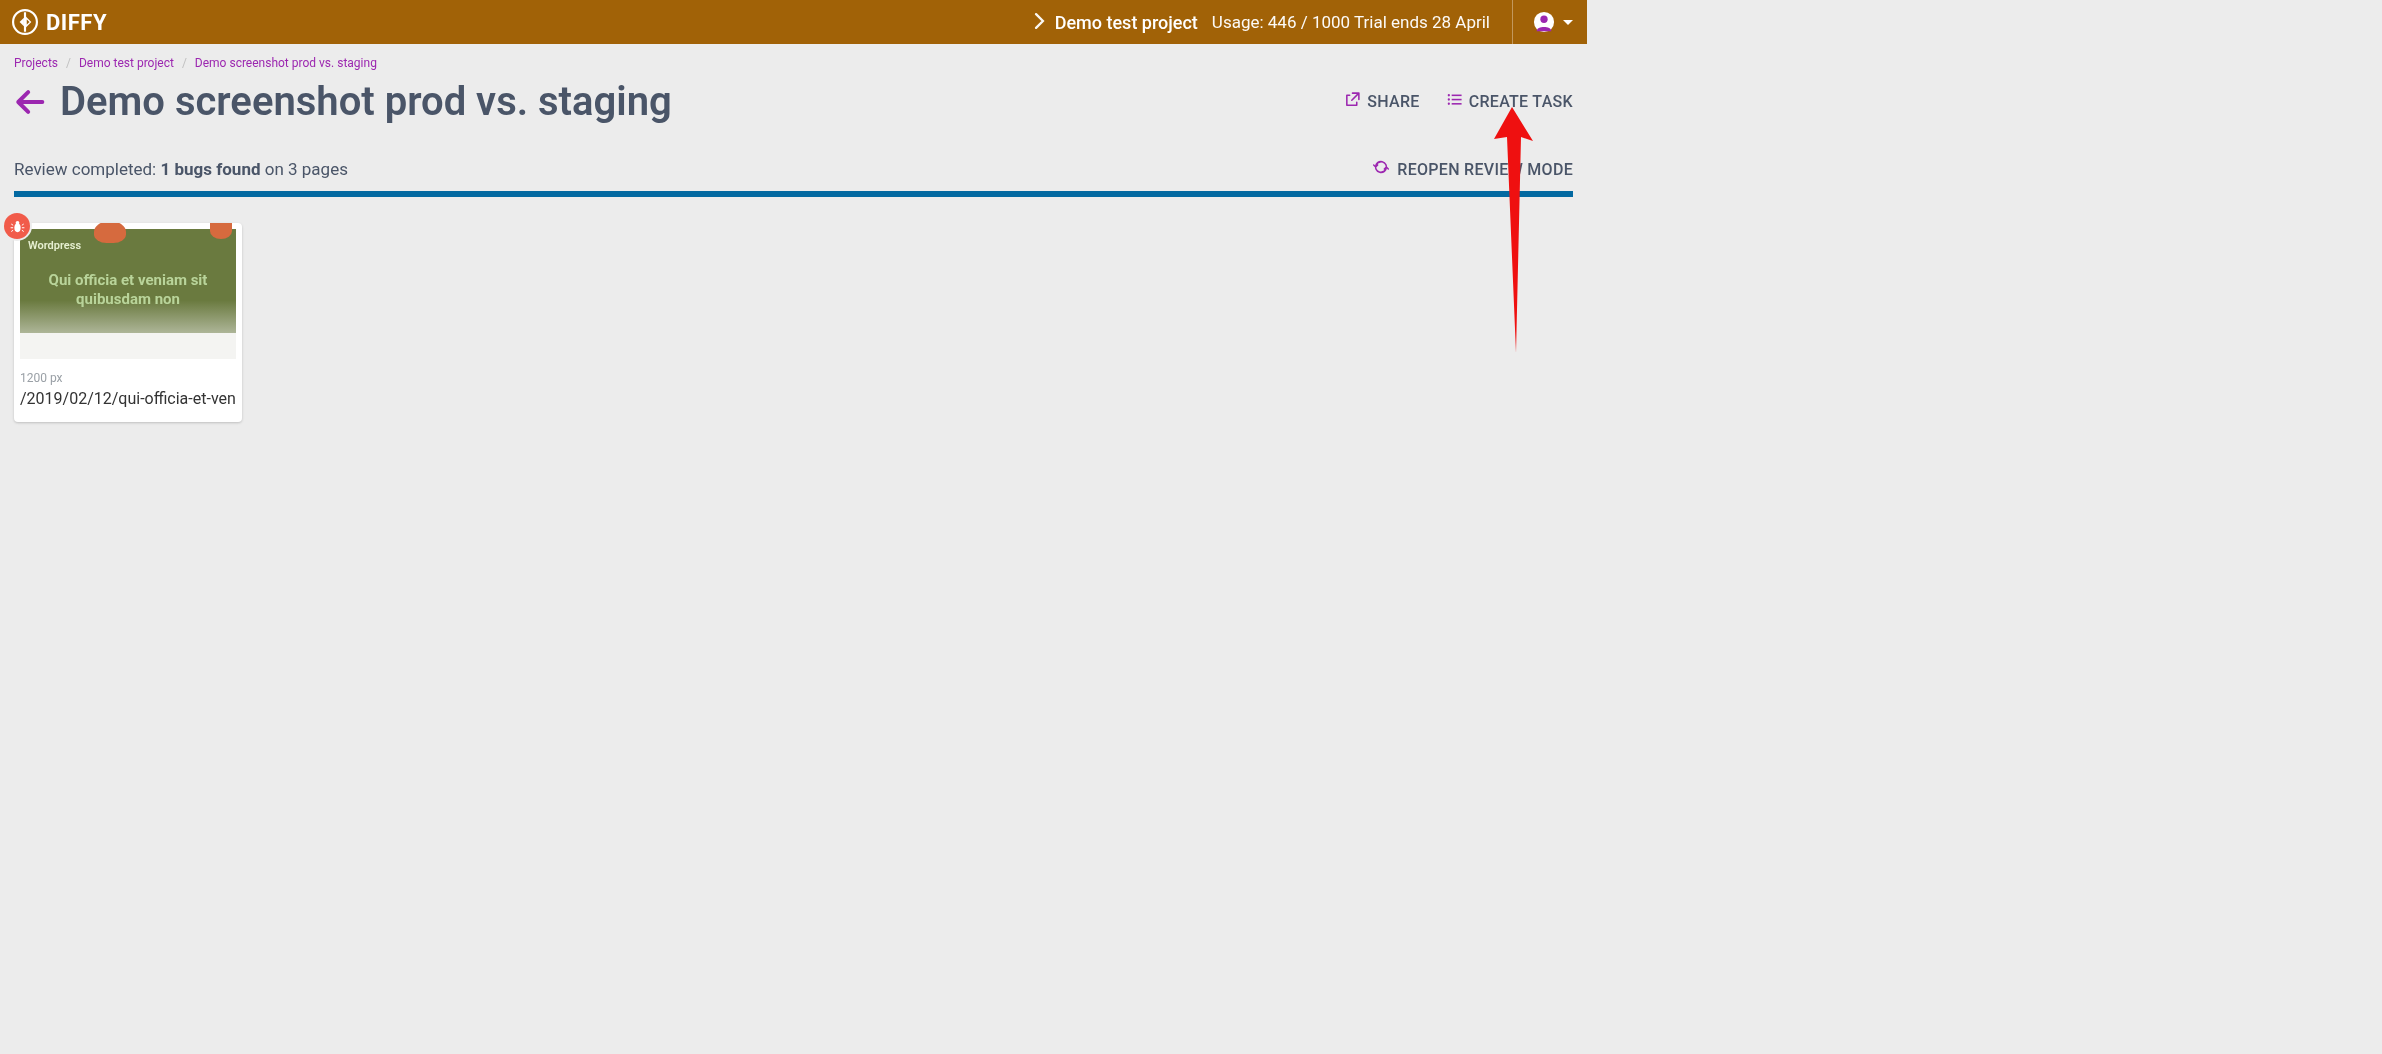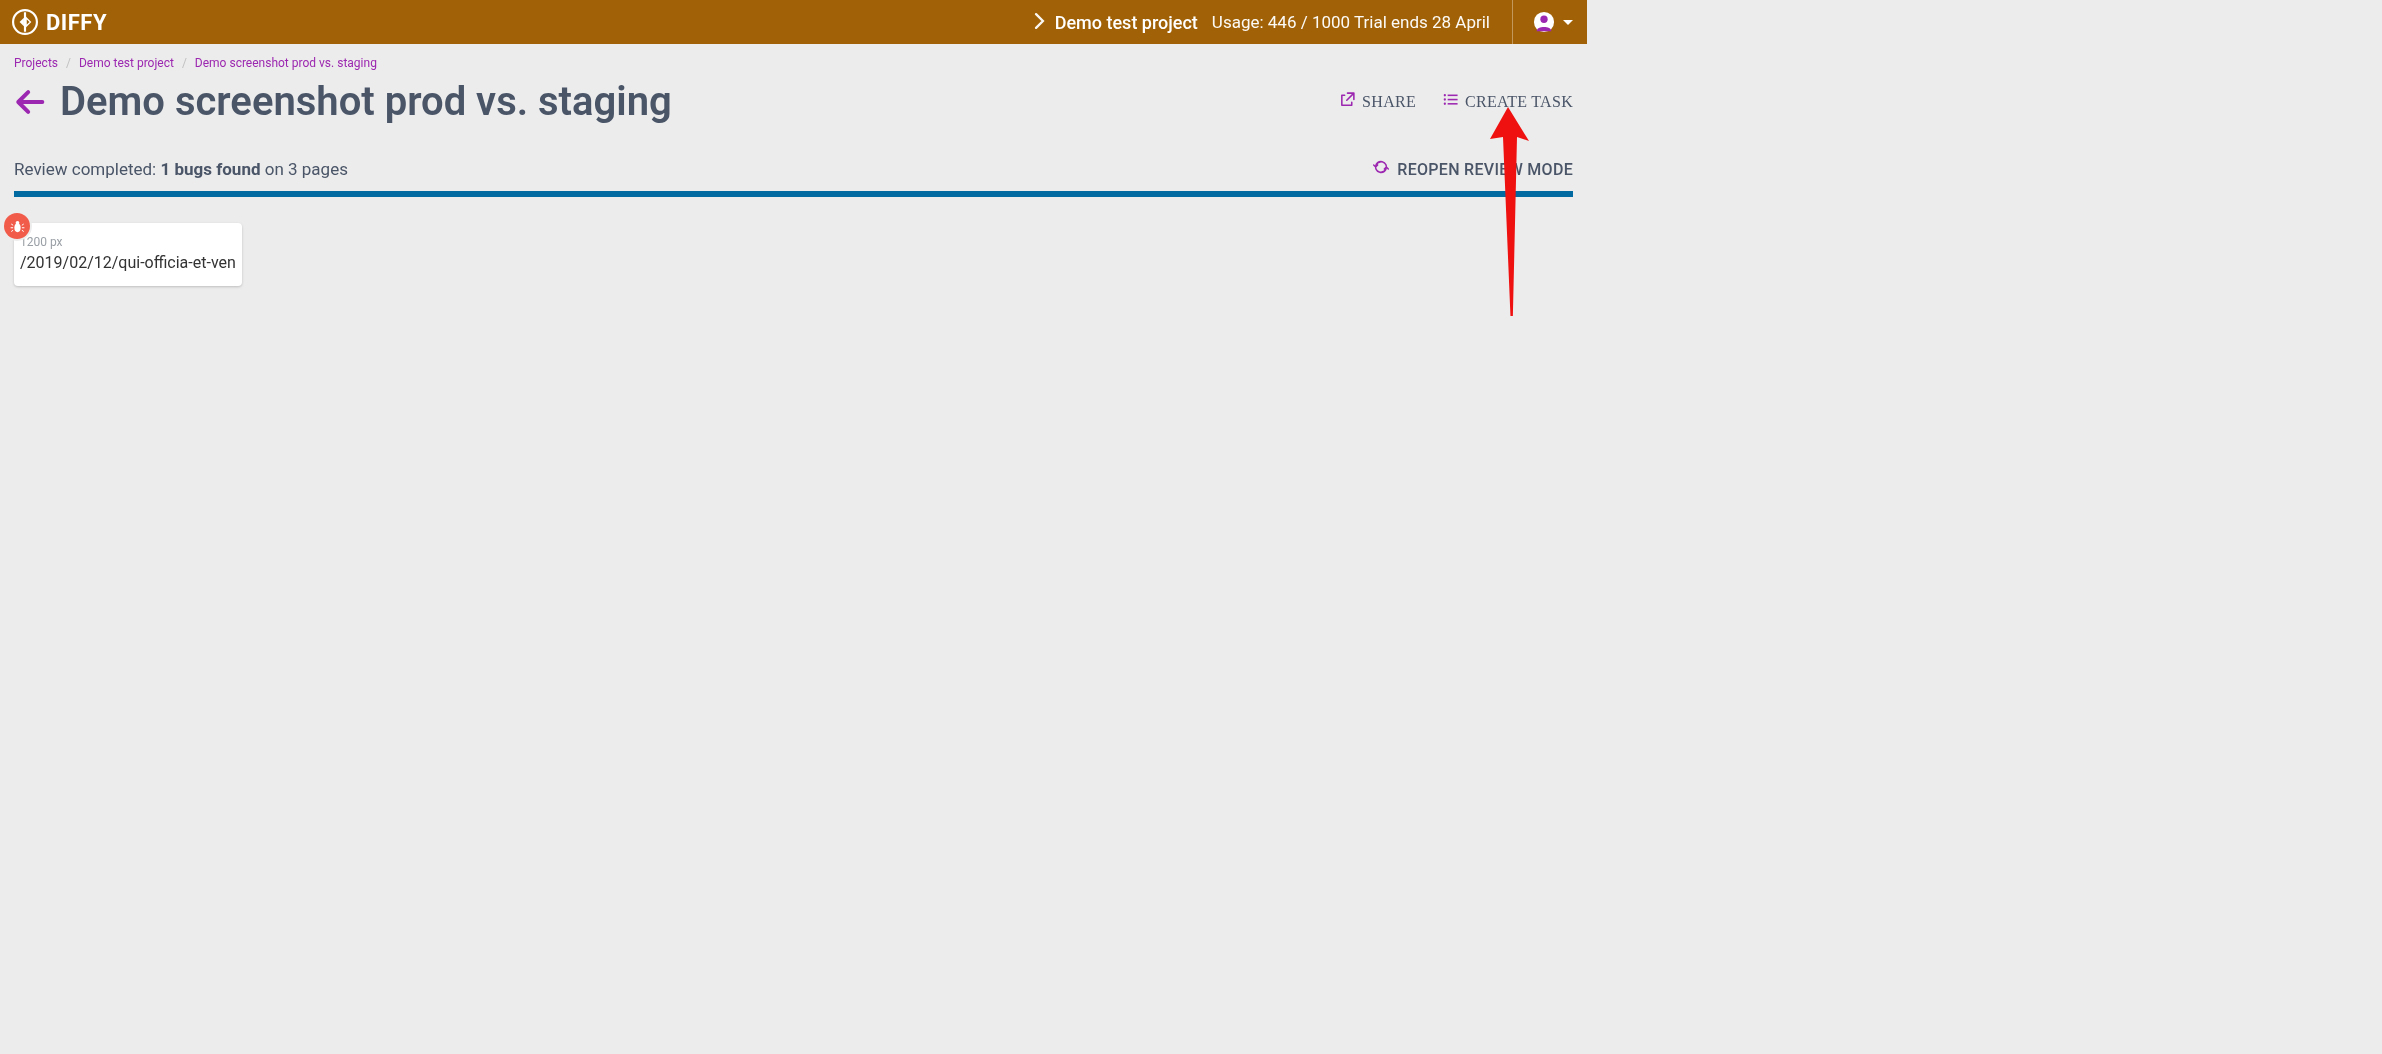--- a/index.html
+++ b/index.html
@@ -21,21 +21,21 @@
     
     .main { padding: 12px 14px 30px; }
     .breadcrumb { font-size: 12px; color: #888; display: flex; flex-wrap: wrap; gap: 8px; }
     .breadcrumb a { color: #9c27b0; text-decoration: none; }
     .breadcrumb .sep { color: #c0c0c0; }
     
     .title-row { display: flex; align-items: center; justify-content: space-between; margin-top: 8px; }
     .title-left { display: flex; align-items: center; gap: 12px; }
     .back-arrow { color: #9c27b0; width: 34px; height: 34px; cursor: pointer; }
     .page-title { font-size: 40px; font-weight: 600; color: #4a5568; }
-    .title-actions { display: flex; gap: 26px; align-items: center; font-family: Liberation Serif, serif; }
+    .title-actions { display: flex; gap: 26px; align-items: center; }
     .action-btn { display: flex; align-items: center; gap: 6px; font-size: 16px; font-weight: 500; color: #4a5568; cursor: pointer; letter-spacing: 0.3px; }
     .action-btn .ic { color: #9c27b0; }
     
     .status-row { display: flex; align-items: center; justify-content: space-between; margin-top: 34px; padding-bottom: 12px; border-bottom: 6px solid #0369a1; font-size: 17px; color: #4a5568; }
     .status-left .bold { font-weight: 700; }
     .reopen-btn { display: flex; align-items: center; gap: 8px; font-size: 16px; font-weight: 500; color: #4a5568; cursor: pointer; letter-spacing: 0.3px; }
     .reopen-btn .ic { color: #9c27b0; }
     
     .cards { margin-top: 26px; display: flex; flex-wrap: wrap; gap: 20px; }
     .card-wrap { position: relative; }
@@ -151,20 +151,27 @@
   <div class="cards">
     <div class="card-wrap">
       <div class="bug-badge">
         <svg width="15" height="15" viewBox="0 0 24 24">
           <ellipse cx="12" cy="14" rx="5" ry="7" fill="#fff"></ellipse>
           <circle cx="12" cy="6" r="3" fill="#fff"></circle>
           <path d="M5 10 L2 8 M5 14 L1 14 M5 18 L2 20 M19 10 L22 8 M19 14 L23 14 M19 18 L22 20" stroke="#fff" stroke-width="1.6"></path>
         </svg>
       </div>
       <div class="card">
+        <div class="card-thumb">
+          <div class="thumb-shape1"></div>
+          <div class="thumb-shape2"></div>
+          <div class="thumb-label">Wordpress</div>
+          <div class="thumb-head">Qui officia et veniam sit quibusdam non</div>
+          <div class="thumb-bottom"></div>
+        </div>
         <div class="card-meta">
           <div class="card-size">1200 px</div>
           <div class="card-path">/2019/02/12/qui-officia-et-veniam-</div>
         </div>
       </div>
     </div>
   </div>
 
 </div>
 

